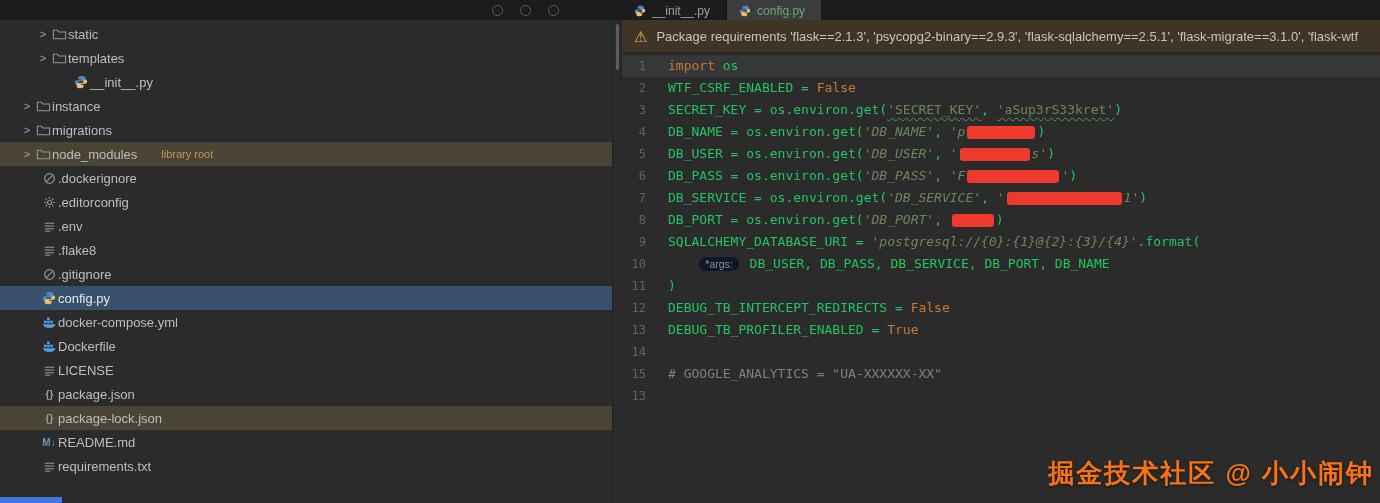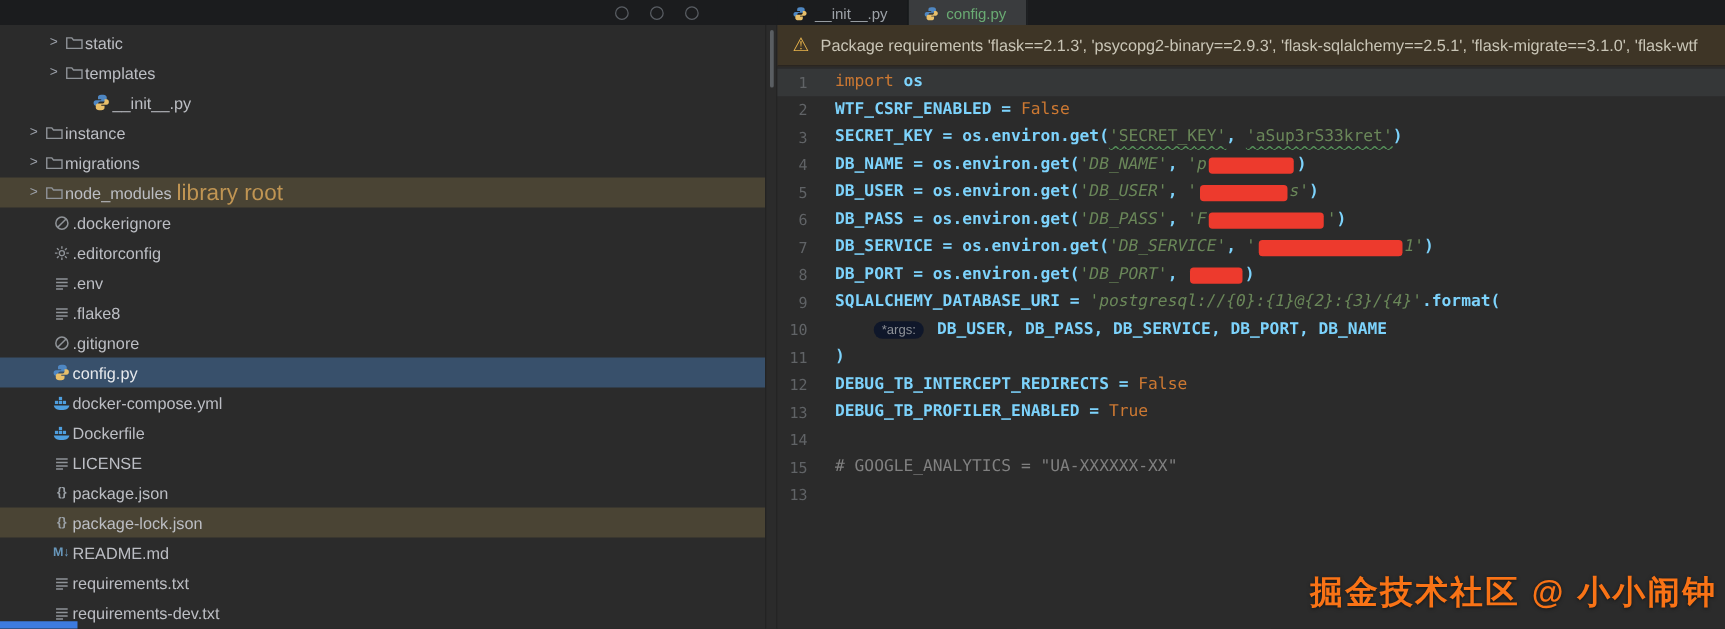--- a/index.html
+++ b/index.html
@@ -32,21 +32,21 @@
     background:#2b2b2b; overflow:hidden; padding-top:2px;
   }
   .row {
     display:flex; align-items:center; height:24px; font-size:13px;
     color:#bcbec4; white-space:nowrap;
   }
   .row.sel { background:#38506b; color:#e6e8ec; }
   .row.lib { background:#4a4434; }
   .chev { width:14px; flex:0 0 14px; color:#9da2ab; font-size:11px; text-align:center; }
   .ticon { width:18px; flex:0 0 18px; display:flex; align-items:center; justify-content:center; }
-  .suffix { margin-left:4px; color:#c09553; font-size:18px; }
+  .suffix { margin-left:24px; color:#c09553; font-size:11px; }
   .ic-txt { font-size:10px; font-weight:bold; color:#9aa0a6; letter-spacing:-1px; }
   
   .scrollcol {
     position:absolute; left:612px; top:20px; bottom:0; width:10px;
     background:#2b2b2b; border-left:1px solid #232323; border-right:1px solid #232323;
   }
   .scrollcol .thumb {
     position:absolute; left:3px; top:4px; width:3px; height:46px;
     background:#5a5e62; border-radius:2px;
   }
@@ -61,21 +61,21 @@
   .banner-text { color:#c9c5b6; font-size:13px; }
   .code { padding-top:2px; font-family:"DejaVu Sans Mono", monospace; }
   .line { display:flex; height:22px; line-height:22px; }
   .line.hl { background:#353738; }
   .lnum {
     flex:0 0 46px; width:46px; text-align:right; padding-right:22px;
     color:#606366; font-size:12px; user-select:none;
   }
   .lcode { white-space:pre; font-size:13px; }
   .c-kw  { color:#cc7832; }
-  .c-pl  { color:#7dd3fc;font-weight:bold; }
+  .c-pl  { color:#22c55e; }
   .c-str { color:#6a8759;font-style:italic; }
   .c-strU{ color:#6a8759; text-decoration:underline wavy #549159;
            text-decoration-thickness:1px; text-underline-offset:3px; }
   .c-cm  { color:#808080; }
   .c-inlay {
     background:#0f172a; color:#8c9096; border-radius:8px; padding:1px 6px;
     font-size:10.5px; font-family:"Liberation Sans", sans-serif; margin-right:3px;
   }
   .redact {
     display:inline-block; height:13px; background:#ed3a2d; border-radius:3px;
@@ -323,34 +323,20 @@
             <g stroke="#8F9398" stroke-width="1.2">
               <line x1="2" y1="3.5" x2="12" y2="3.5"></line>
               <line x1="2" y1="6.5" x2="12" y2="6.5"></line>
               <line x1="2" y1="9.5" x2="12" y2="9.5"></line>
               <line x1="2" y1="12" x2="8" y2="12"></line>
             </g>
           </svg>
         </span>
         <span>requirements.txt</span>
       </div>
-      <div class="row">
-        <span style="flex: 0 0 40px; width: 40px;"></span>
-        <span class="ticon">
-          <svg width="13" height="13" viewBox="0 0 14 14">
-            <g stroke="#8F9398" stroke-width="1.2">
-              <line x1="2" y1="3.5" x2="12" y2="3.5"></line>
-              <line x1="2" y1="6.5" x2="12" y2="6.5"></line>
-              <line x1="2" y1="9.5" x2="12" y2="9.5"></line>
-              <line x1="2" y1="12" x2="8" y2="12"></line>
-            </g>
-          </svg>
-        </span>
-        <span>requirements-dev.txt</span>
-      </div>
     </div>
 
   <div class="scrollcol">
     <div class="thumb"></div>
   </div>
 
   <div class="editor">
     <div class="banner">
       <span class="warn">⚠</span>
       <span class="banner-text">Package requirements 'flask==2.1.3', 'psycopg2-binary==2.9.3', 'flask-sqlalchemy==2.5.1', 'flask-migrate==3.1.0', 'flask-wtf</span>

